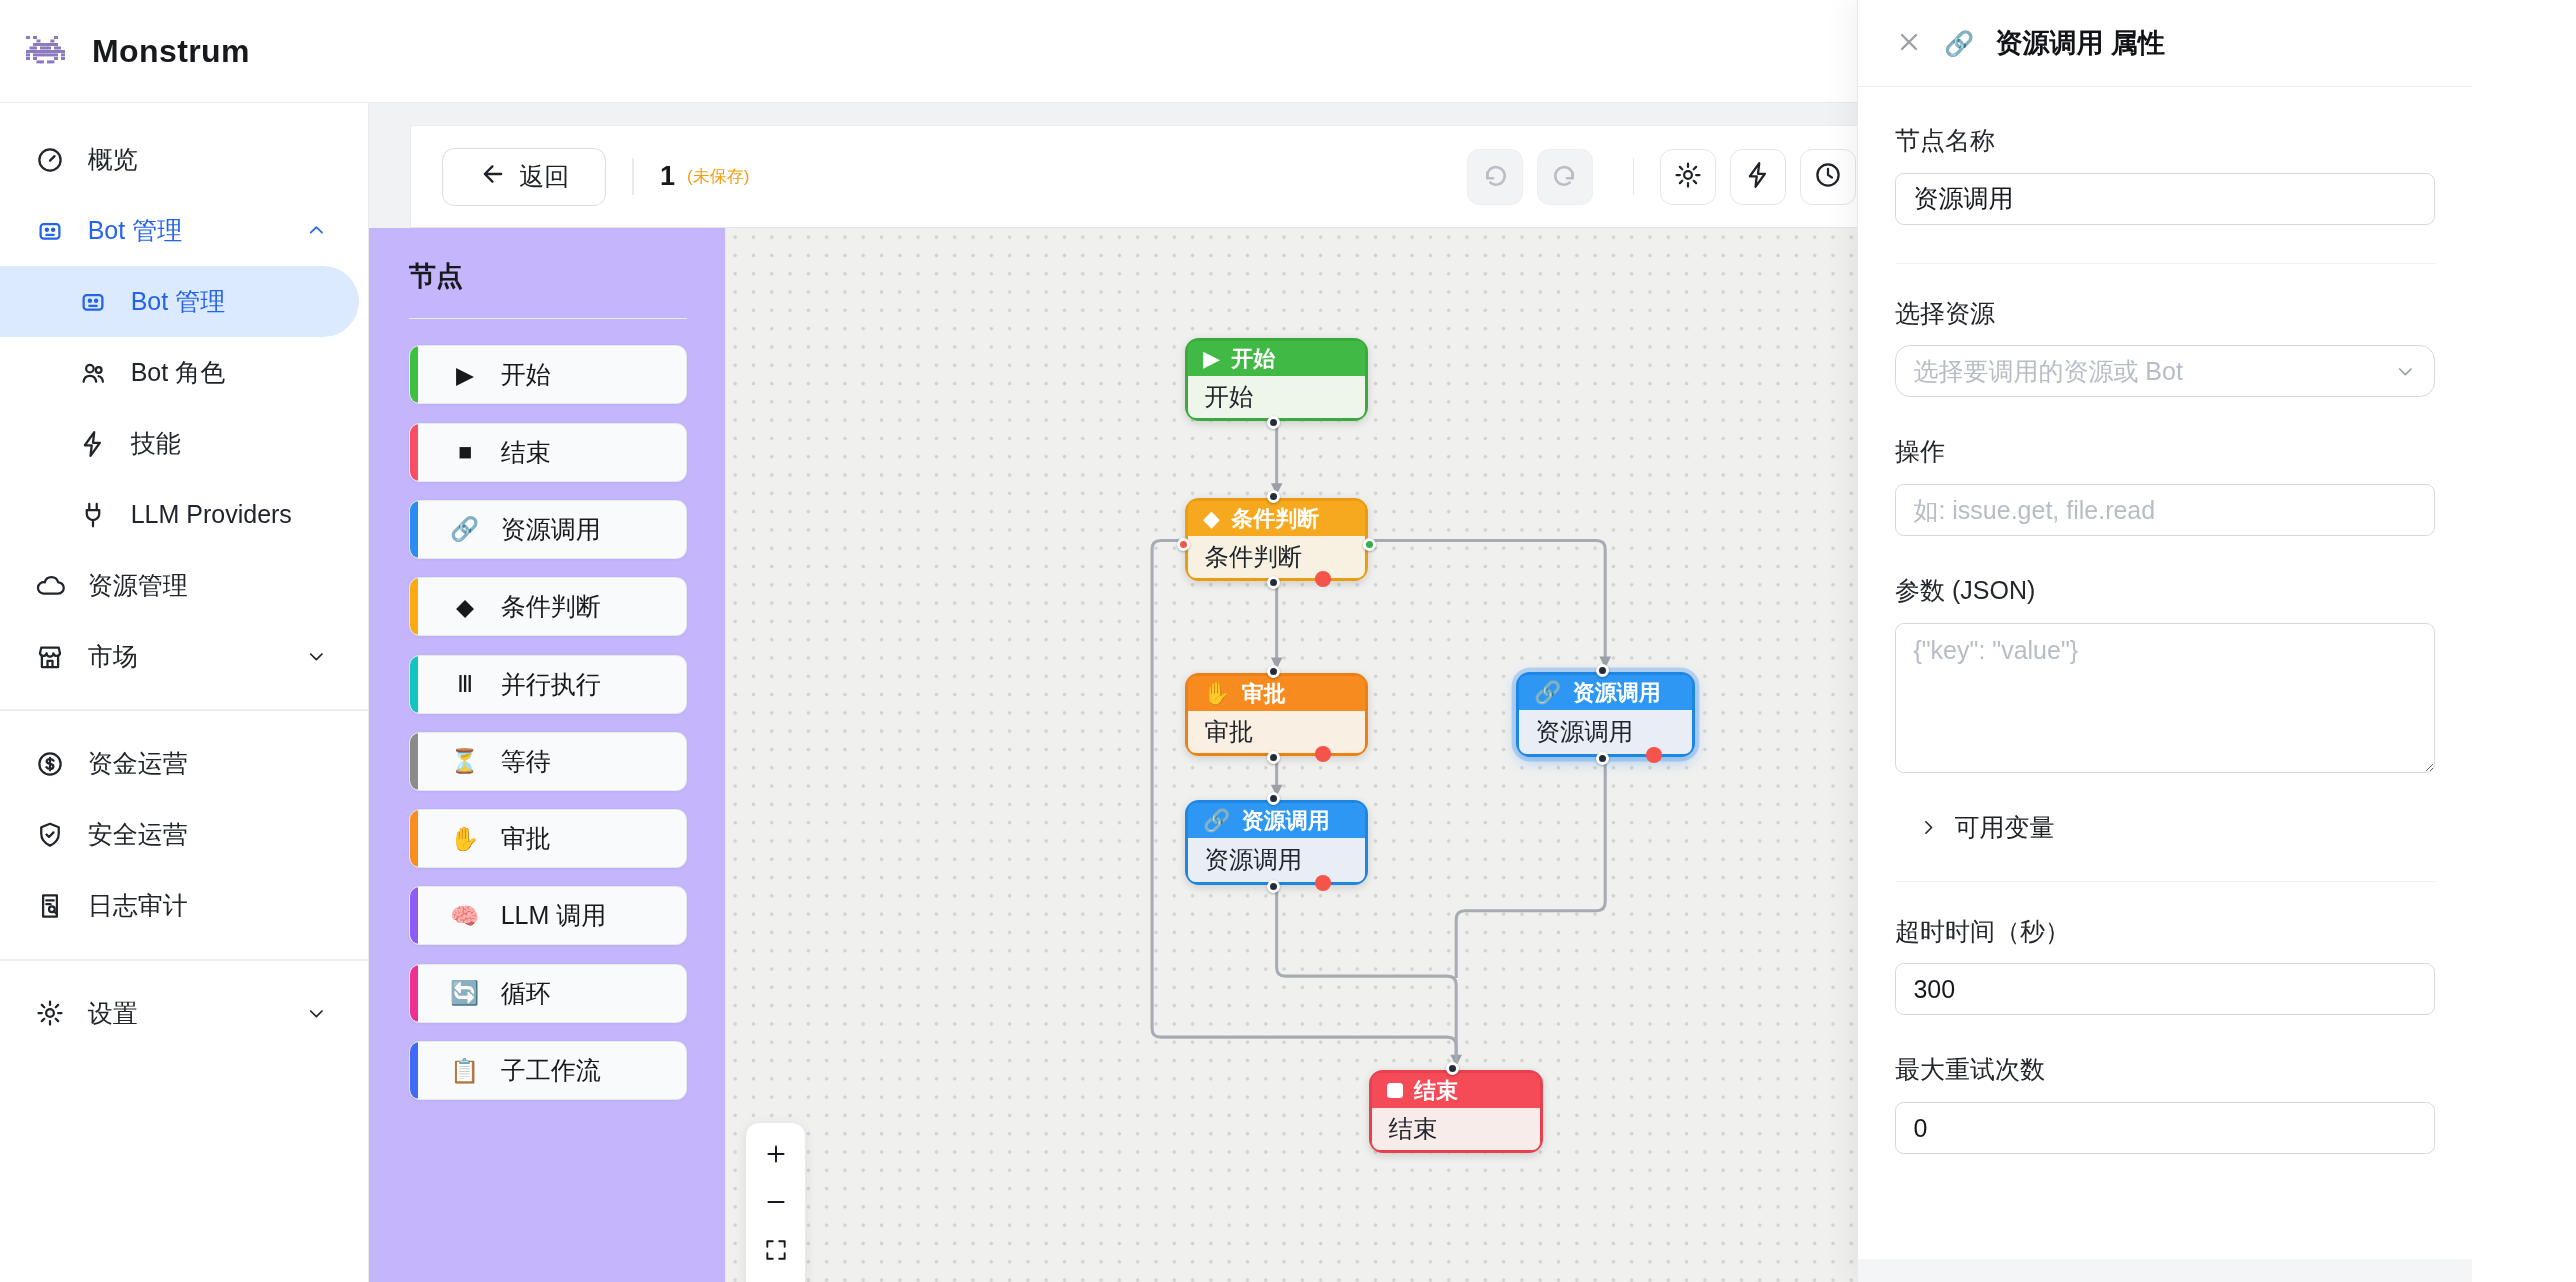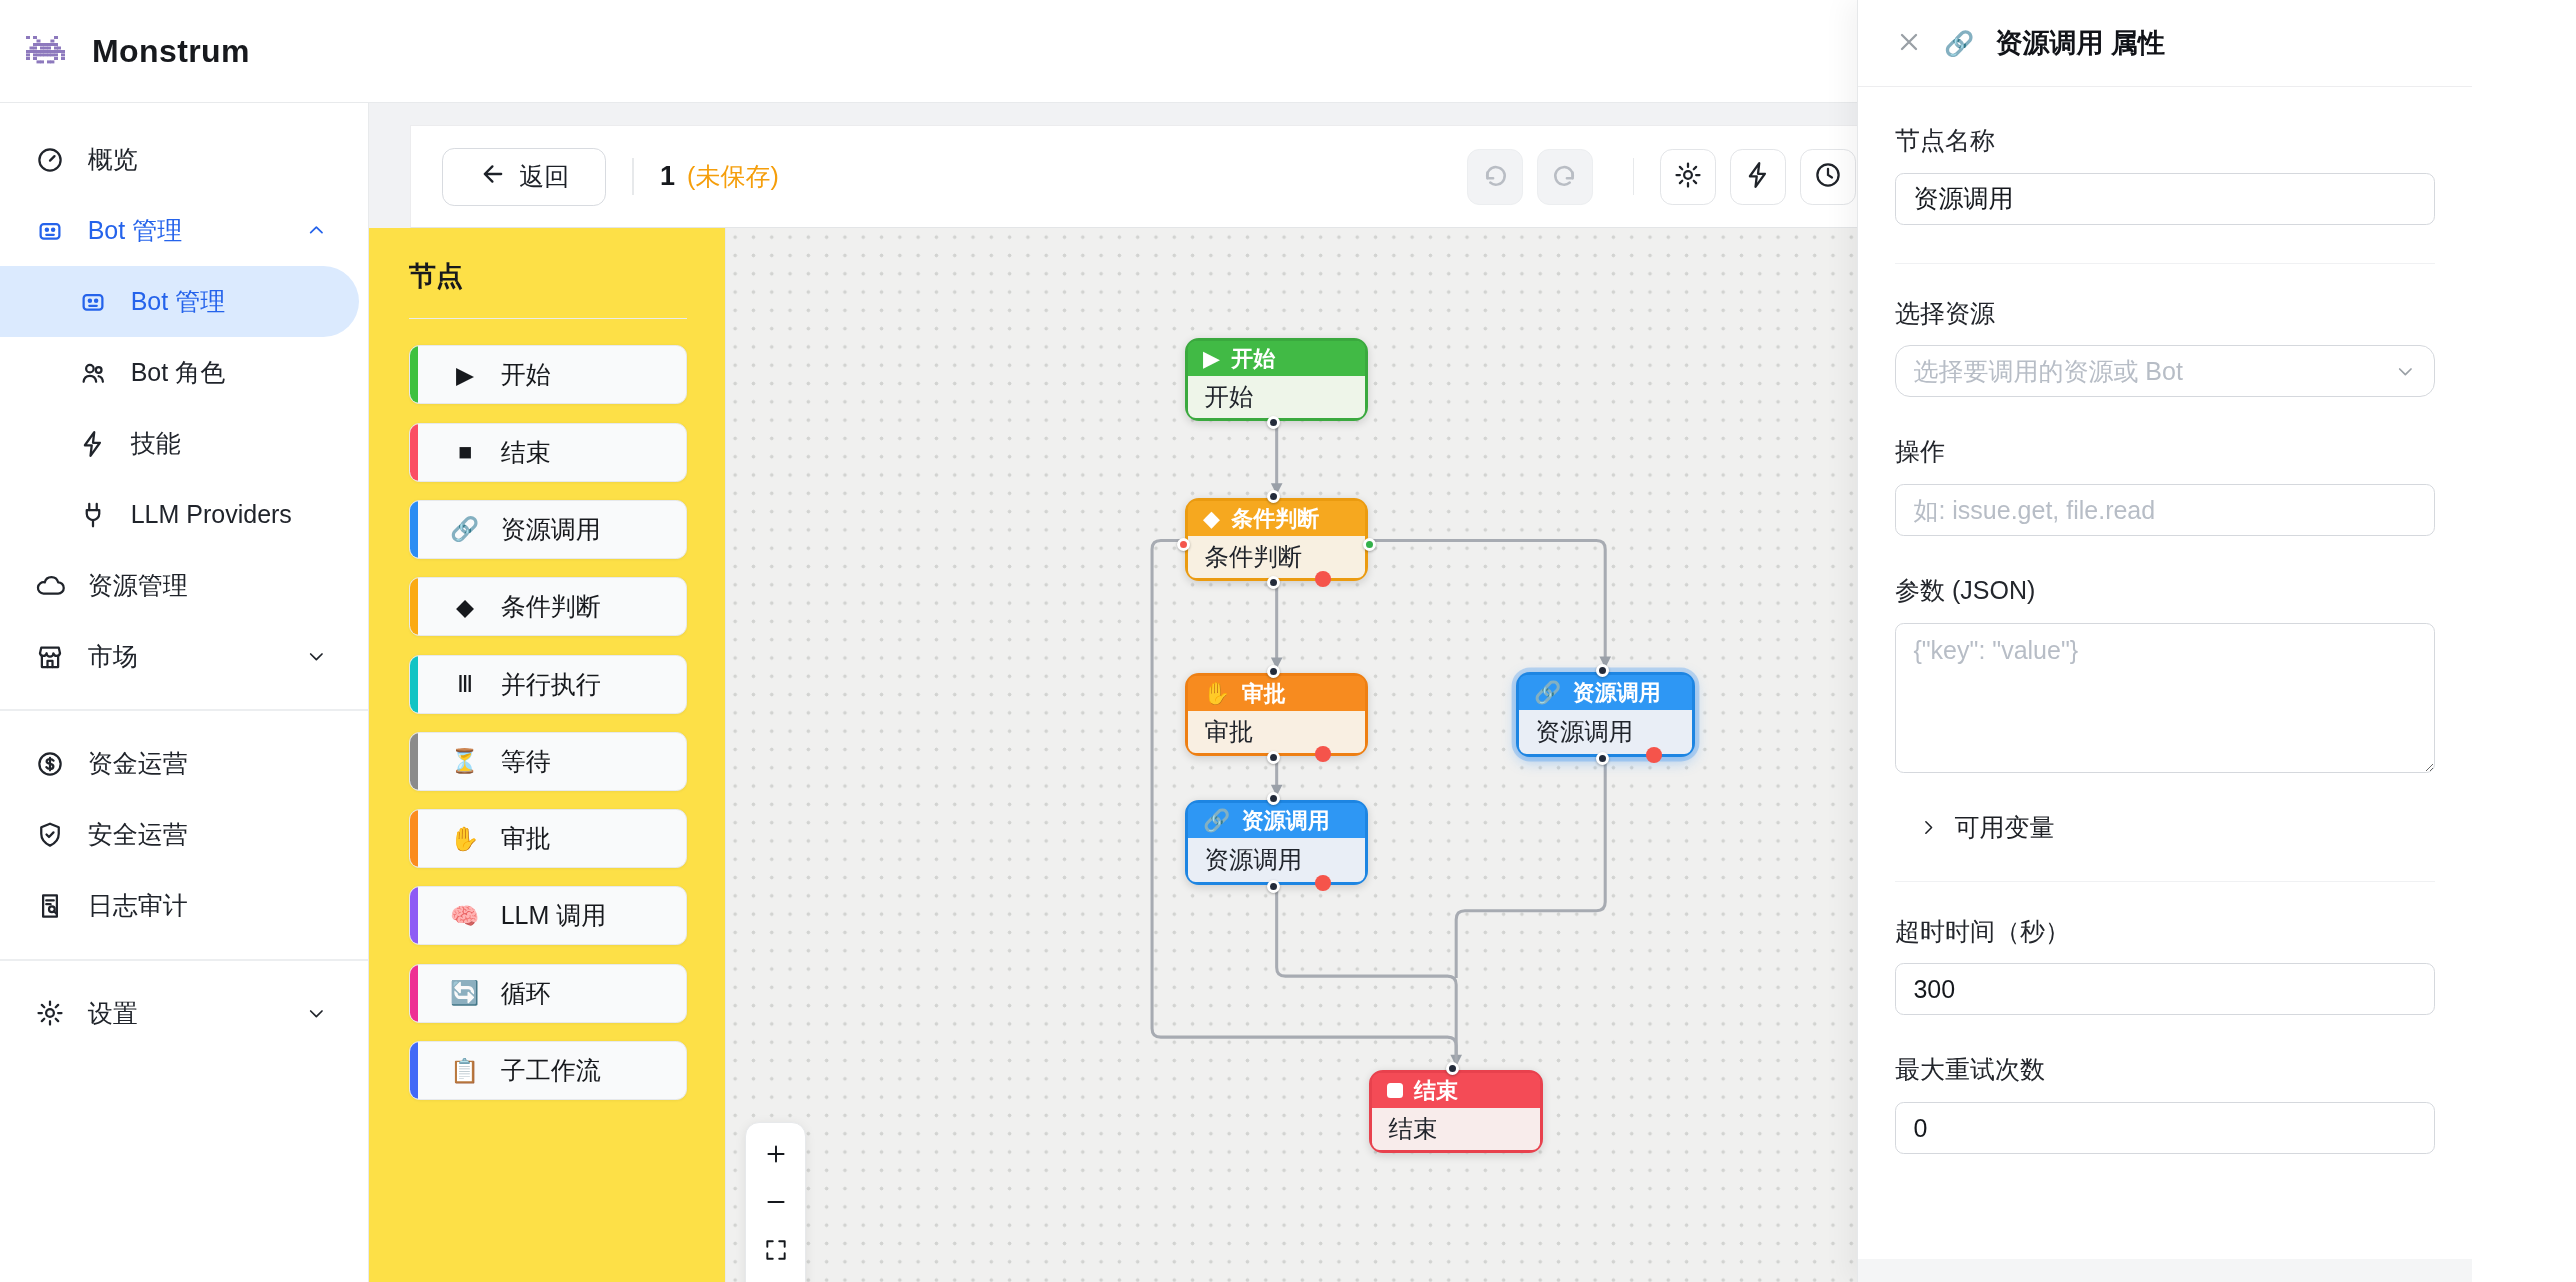--- a/index.html
+++ b/index.html
@@ -34,32 +34,32 @@
 .toolbar{position:absolute;left:410px;top:125px;width:1725px;height:103px;background:#fff;
   border:0.9px solid #ececee;border-bottom:1.7px solid #e3e5e7;display:flex;align-items:center;
   padding:0 31px;z-index:10}
 .btn{display:flex;align-items:center;justify-content:center;gap:12.2px;height:58px;background:#fff;
   border:1.7px solid #d8dbe0;border-radius:12.2px;font-size:25px;color:#1d2128;cursor:pointer;
   font-family:inherit}
 .btn svg{width:28px;height:28px}
 .btn.back{padding:0 36px}
 .tool-sep{width:1.7px;height:37px;background:#e7e9eb;margin:0 26px;flex:none}
 .version{font-size:27px;font-weight:bold;color:#17191d}
-.unsaved{font-size:25px;color:#f59e0b;margin-left:12.2px}
+.unsaved{font-size:17px;color:#f59e0b;margin-left:12.2px}
 .spacer{flex:1}
 .icon-btn{width:56px;height:56px;border-radius:12.2px;border:1.7px solid #e3e5e8;background:#fff;
   display:flex;align-items:center;justify-content:center;cursor:pointer;margin-right:14px;
   color:#1f2329;flex:none}
 .icon-btn svg{width:30px;height:30px}
 .icon-btn.disabled{background:#f2f3f5;border-color:#eceef0;color:#b9bdc4;cursor:default}
 .btn.activate{padding:0 24.4px;margin-right:19px}
 .btn.debug{padding:0 24.4px;margin-right:-122px}
 
 
-.palette{position:absolute;left:369px;top:228px;width:357px;bottom:0;background:#fde047;
+.palette{position:absolute;left:369px;top:228px;width:357px;bottom:0;background:#c4b5fd;
   border-right:1.7px solid #e8eaec;padding:30px 38px 8px 40px;z-index:6}
 .palette-title{font-size:27px;font-weight:bold;color:#17191d}
 .palette-hr{border:none;border-top:1.7px solid #e9ebed;margin:24.4px 0 26px}
 .pal-item{position:relative;height:59px;background:#f9fafb;border:1.7px solid #e7e9ec;
   border-radius:10.5px;display:flex;align-items:center;padding-left:35px;margin-bottom:18.3px;
   font-size:25px;color:#17191d;cursor:grab;overflow:hidden;box-shadow:0 0.9px 2.6px rgba(0,0,0,.05)}
 .pal-item .bar{position:absolute;left:0;top:0;bottom:0;width:7.8px}
 .pal-item .glyph{width:40px;margin-right:15.7px;font-size:23.5px;text-align:center;flex:none}
 
 

